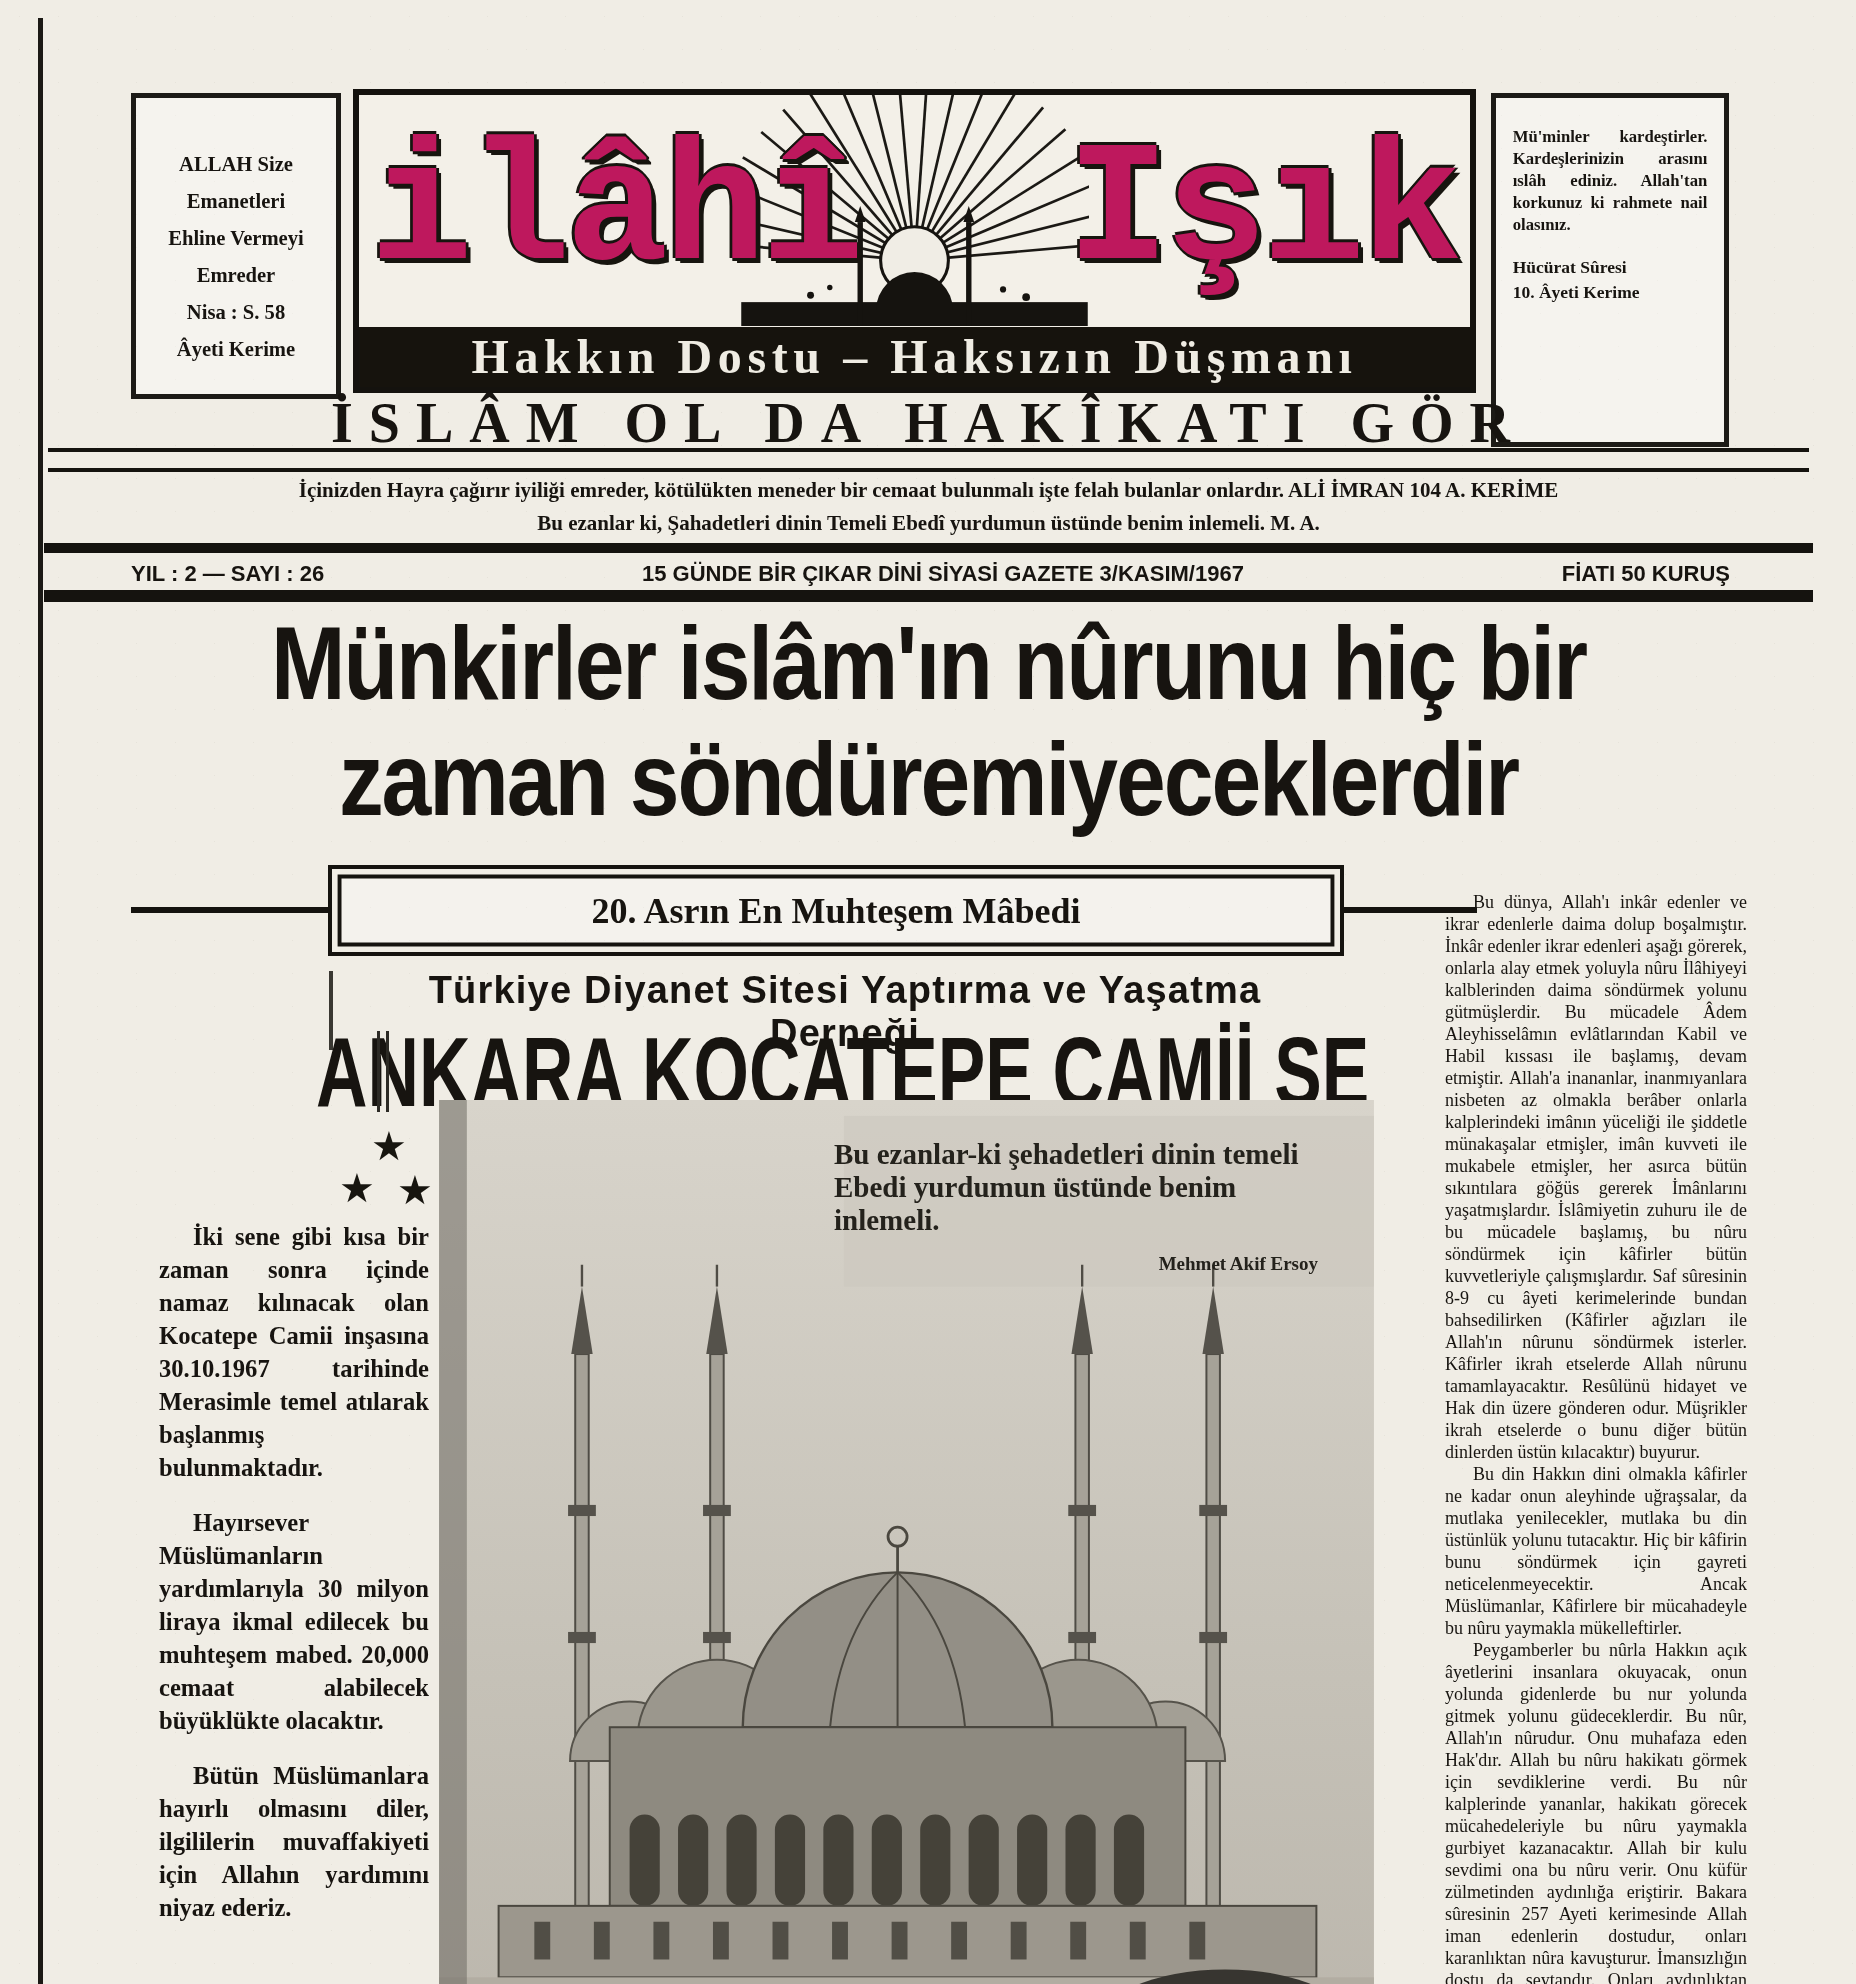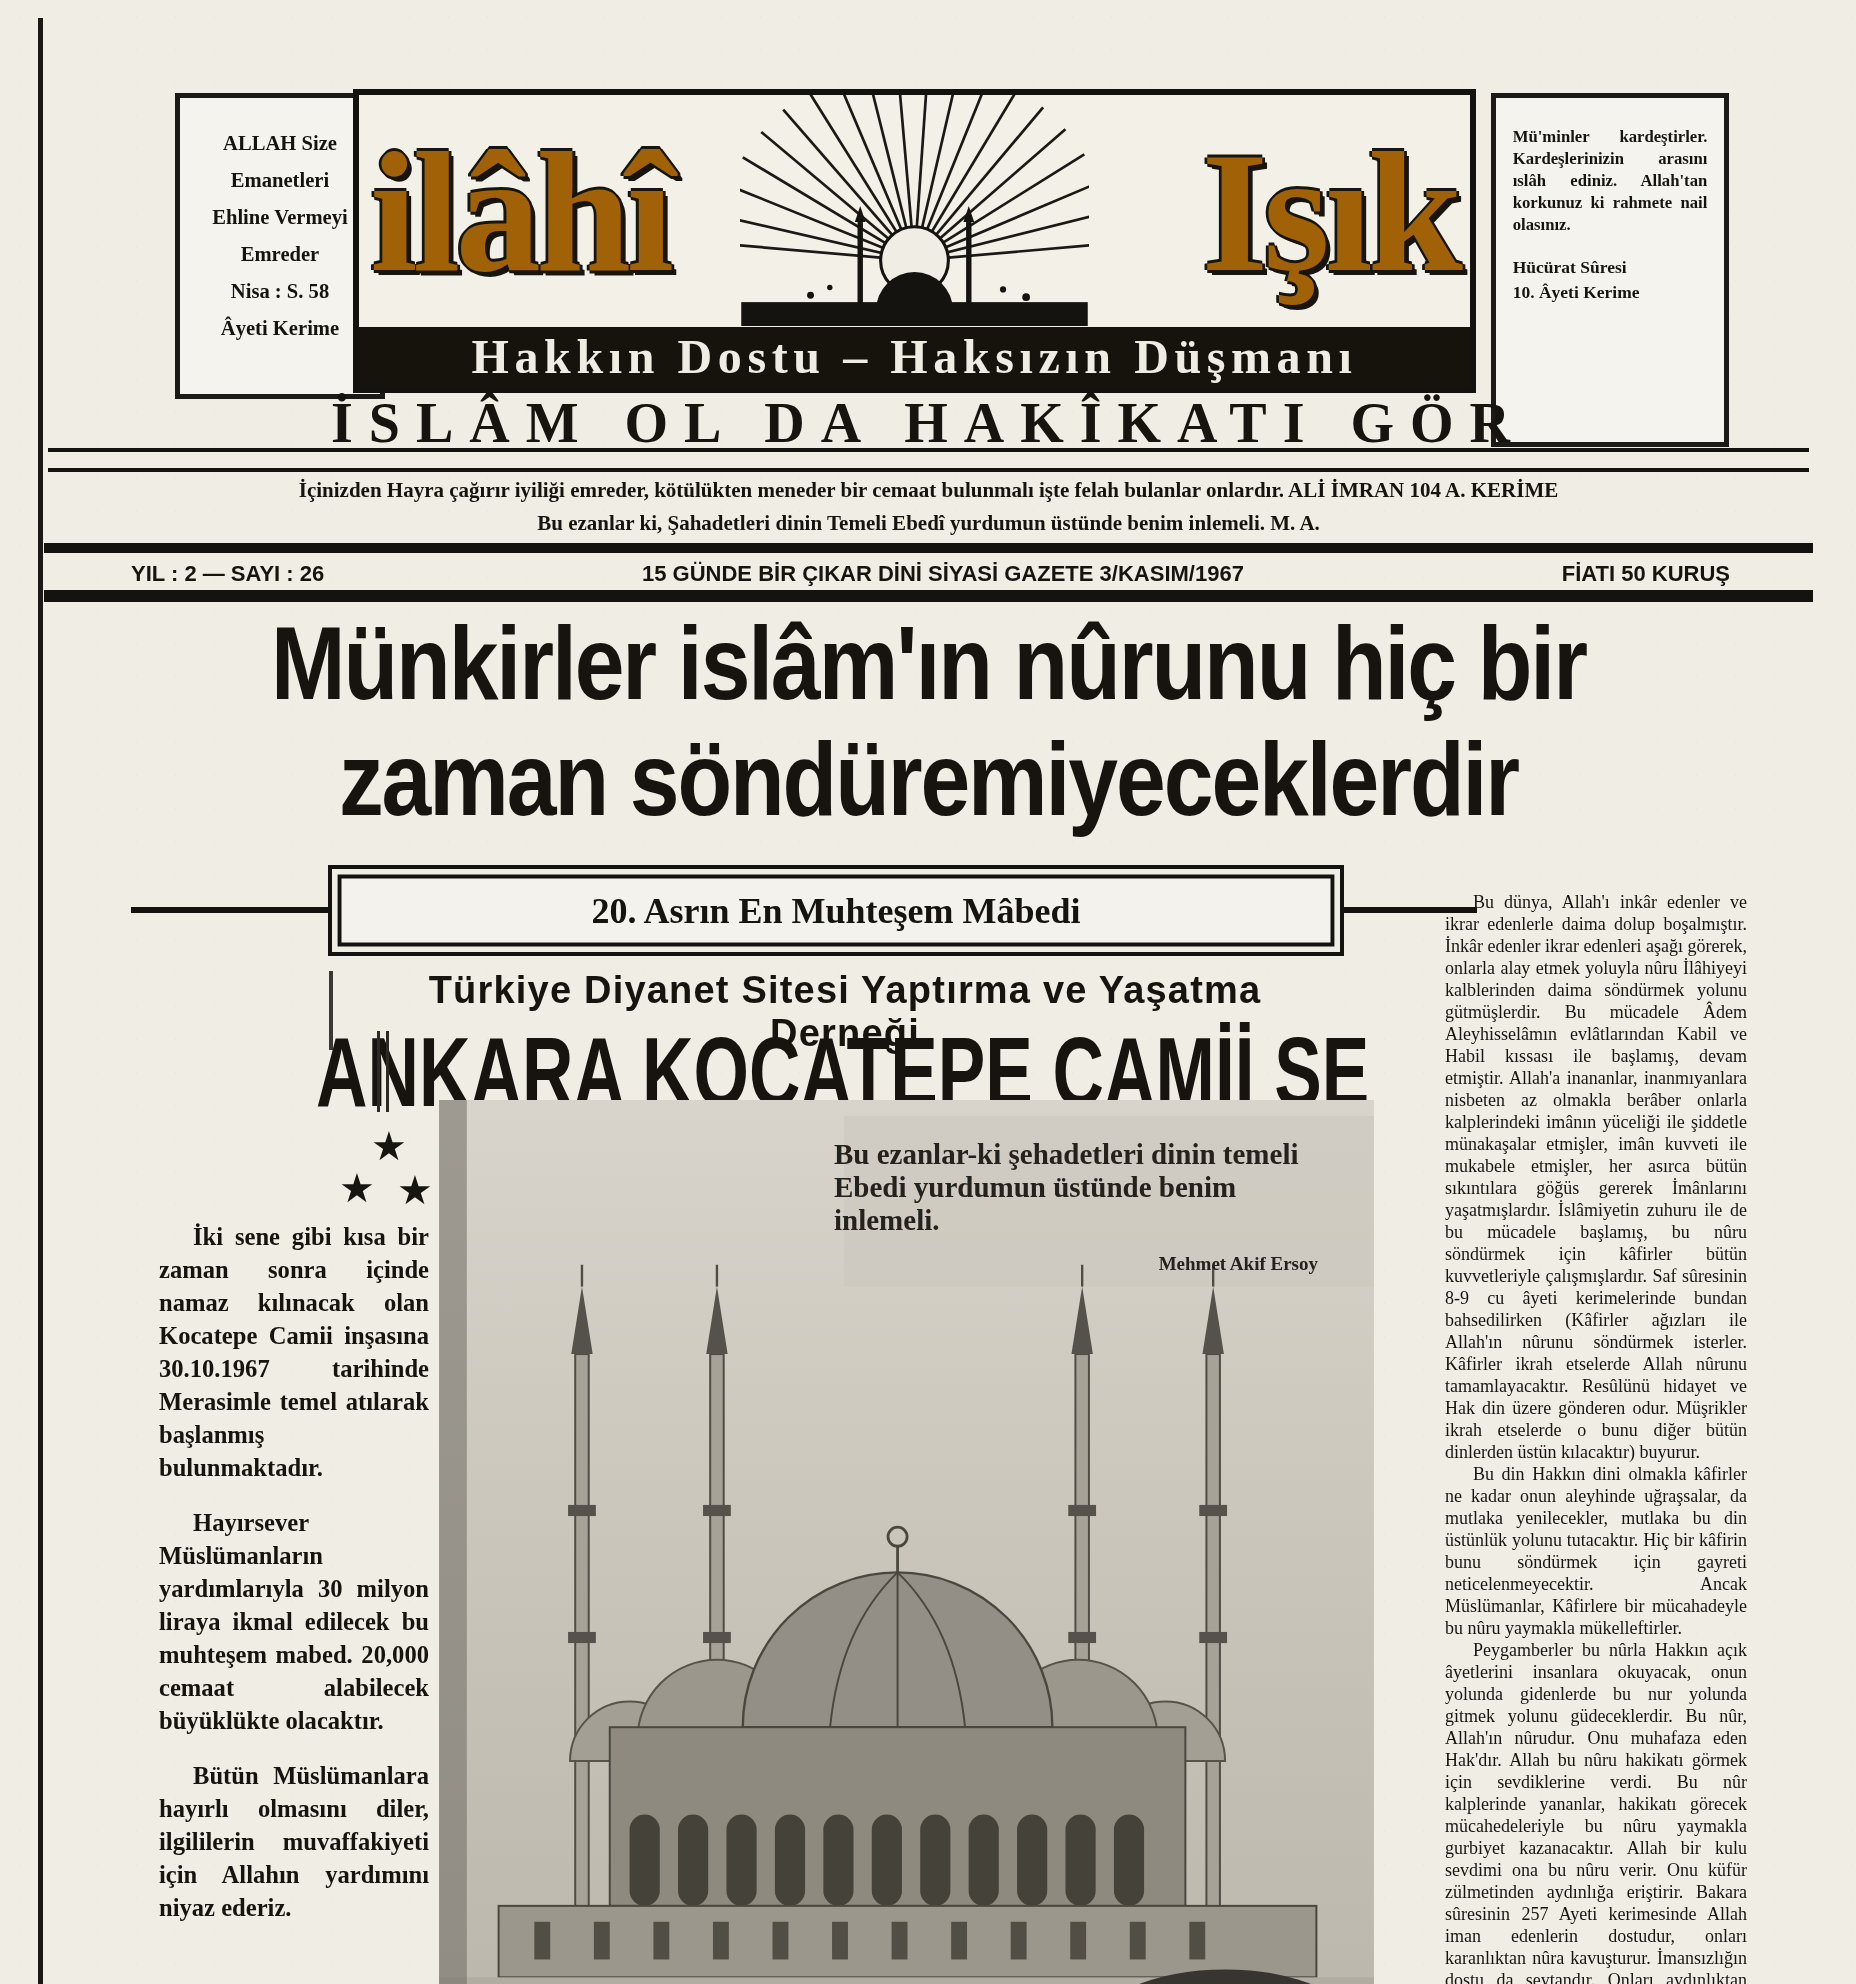--- a/index.html
+++ b/index.html
@@ -12,30 +12,30 @@
     background-size:39px 33px,24px 28px;
     color:#171410;
     font-family:"Liberation Serif", serif;
   }
   .abs{position:absolute;}
 
   
   .edge-rule{left:38px;top:18px;width:5.2px;height:2582px;background:#1b1915;}
   .hdr-box{border:5.6px solid #1c1a16;background:rgba(255,255,255,.35);box-sizing:border-box;}
   .hdr-box-left{left:131px;top:93px;width:210px;height:306px;text-align:center;
-    font-weight:bold;font-size:20.6px;line-height:37px;padding-top:27px;margin-left:44px;}
+    font-weight:bold;font-size:20.6px;line-height:37px;padding-top:48px;}
   .hdr-box-right{left:1491px;top:93px;width:238px;height:354px;
     font-weight:bold;font-size:16.7px;line-height:22px;padding:28px 16.7px 0;text-align:justify;}
   .hdr-box-right .src{margin-top:19px;text-align:left;font-size:17.5px;line-height:24.6px;}
 
   .masthead{left:353px;top:89px;width:1123px;height:304px;border:6.4px solid #14120e;
     box-sizing:border-box;background:#f3f0e8;overflow:hidden;}
   .mast-art{left:0;top:0;width:100%;height:231px;}
-  .mast-word{top:32px;font-family:Liberation Serif, serif;font-weight:bold;
-    font-size:171px;line-height:171px;letter-spacing:-4.8px;color:#a16207;
+  .mast-word{top:32px;font-family:Liberation Mono, monospace;font-weight:bold;
+    font-size:171px;line-height:171px;letter-spacing:-4.8px;color:#be185d;
     text-shadow:-2.8px 0 0 #17150f,2.8px 0 0 #17150f,0 -2.8px 0 #17150f,0 2.8px 0 #17150f,4.8px 4.8px 0 #17150f;}
   .mast-left{left:11px;}
   .mast-right{right:12px;}
   .mast-band{left:0;right:0;bottom:0;height:60px;background:#16130d;color:#efece3;
     text-align:center;font-weight:bold;font-size:48px;line-height:60px;letter-spacing:5.6px;}
 
   .slogan{left:0;top:391px;width:100%;text-align:center;font-weight:bold;
     font-size:56px;letter-spacing:16px;}
 
   .rule-double{left:48px;right:48px;top:448px;height:16px;

